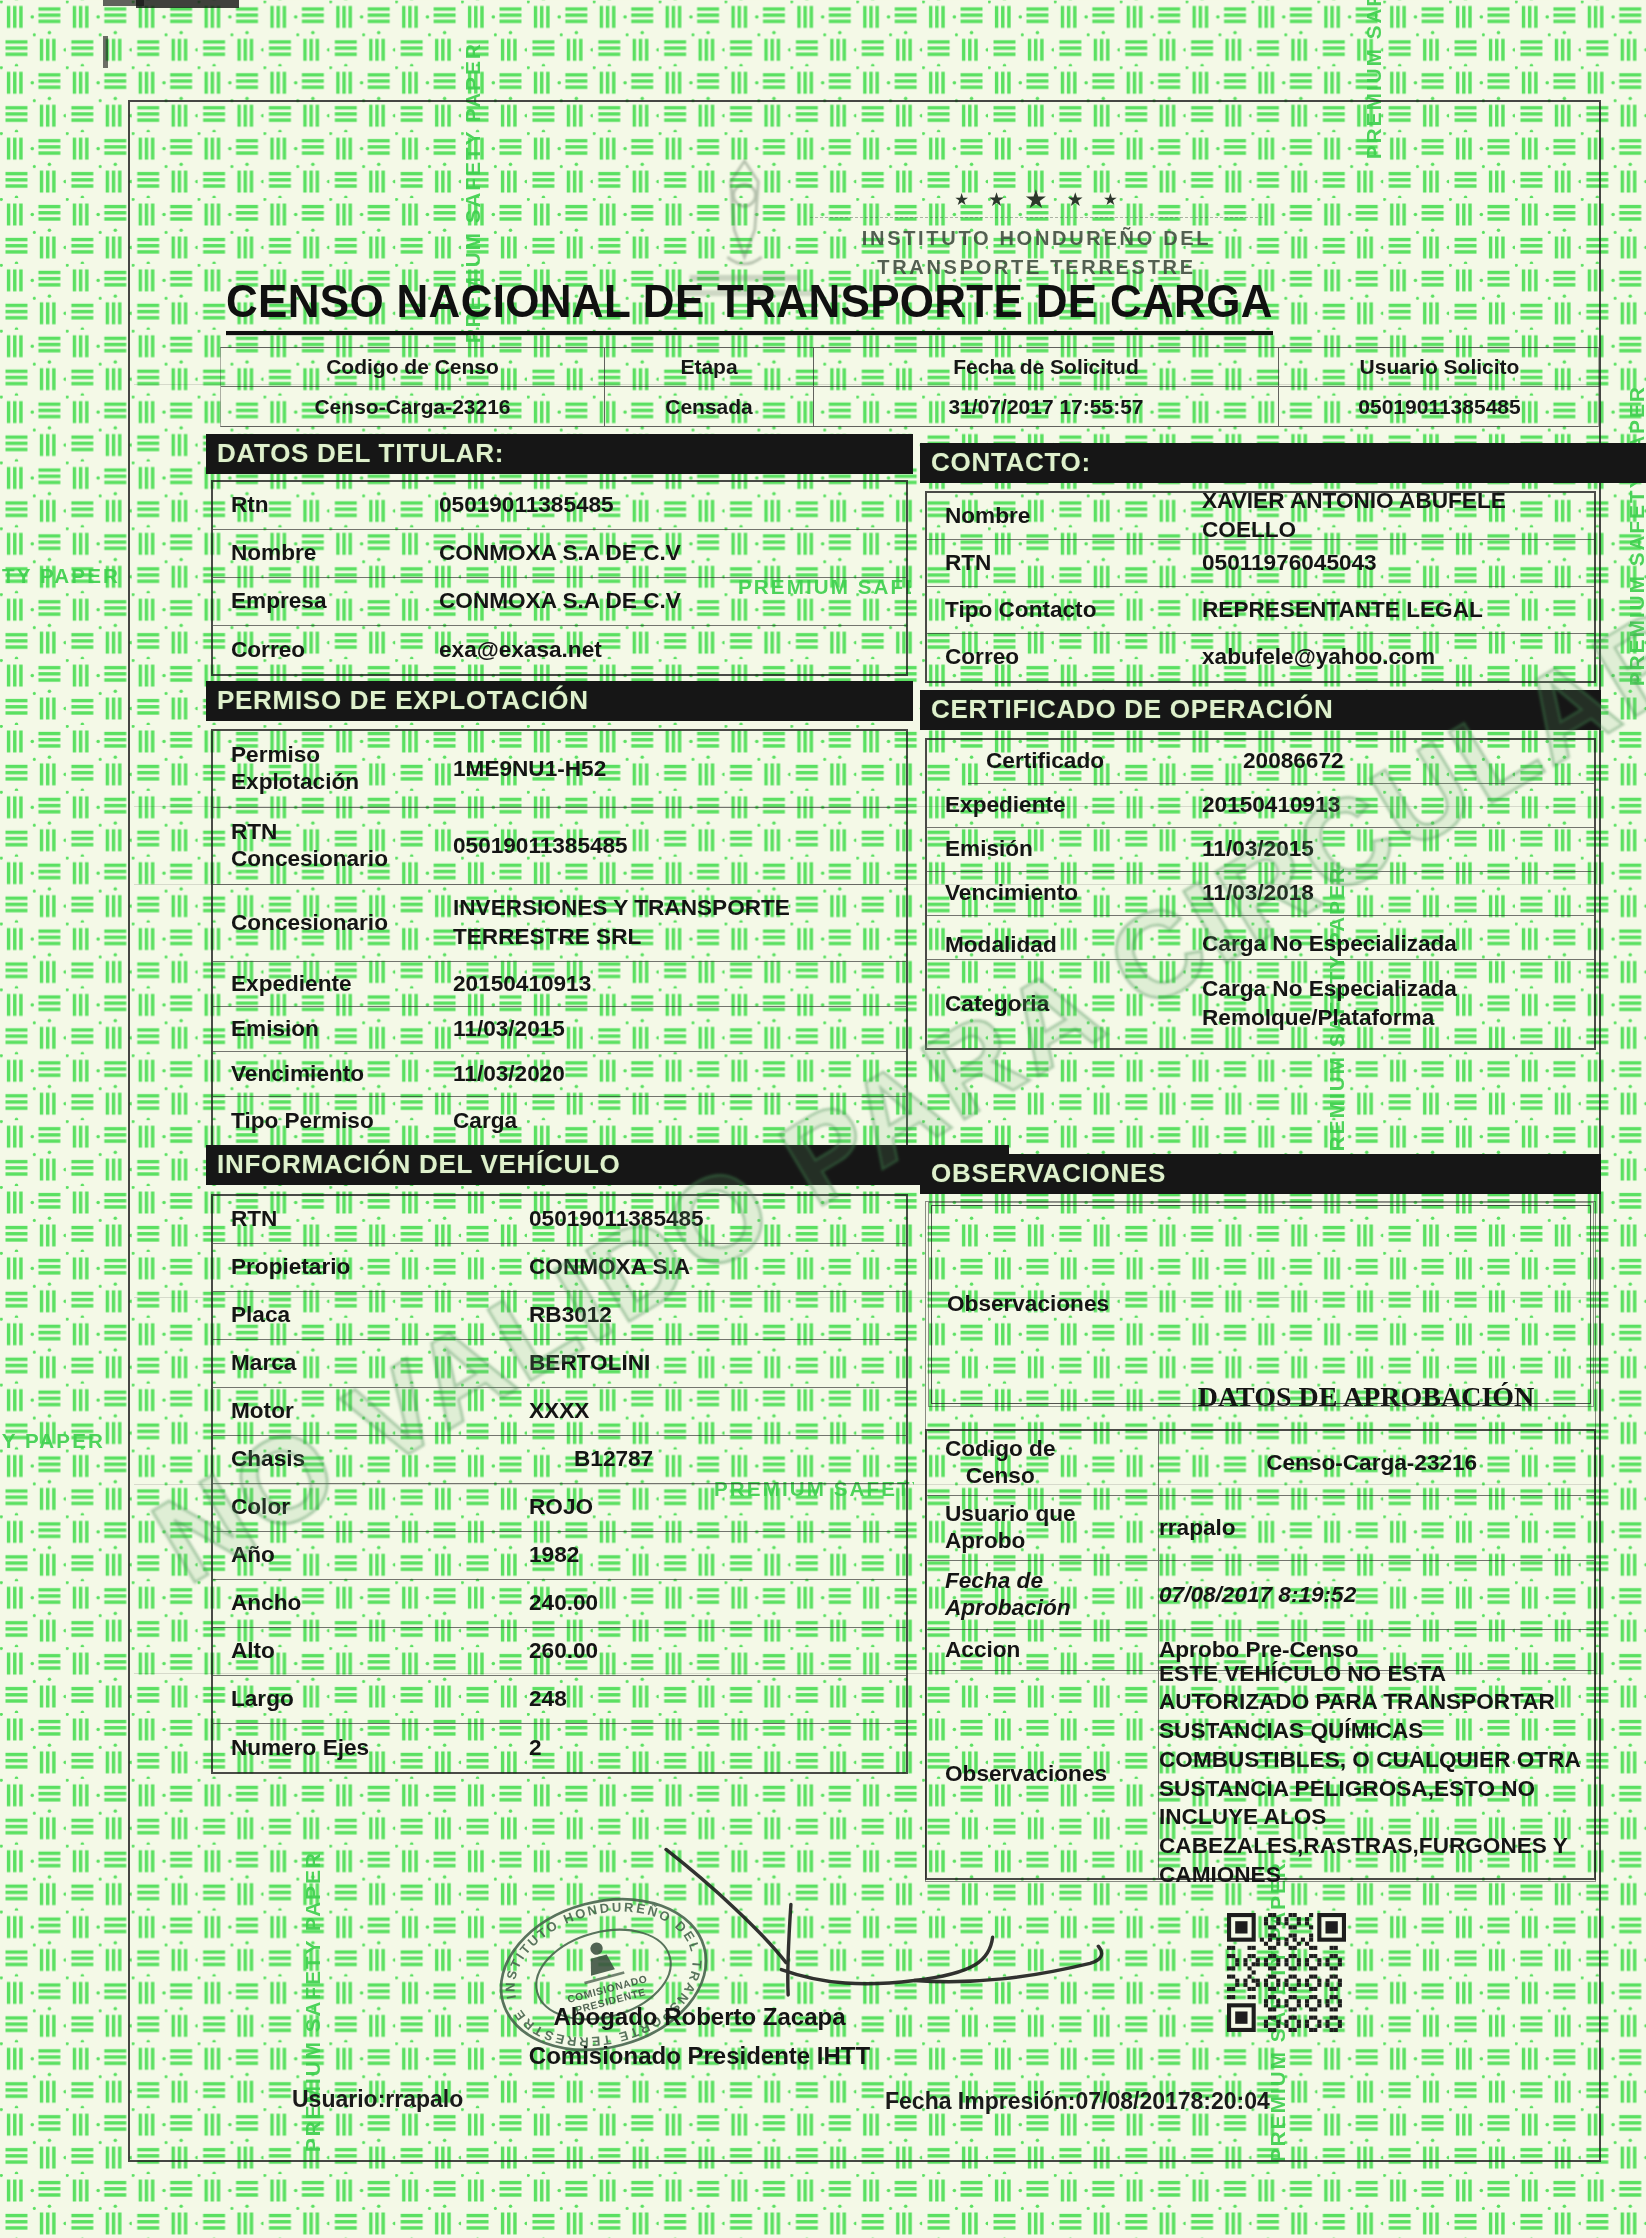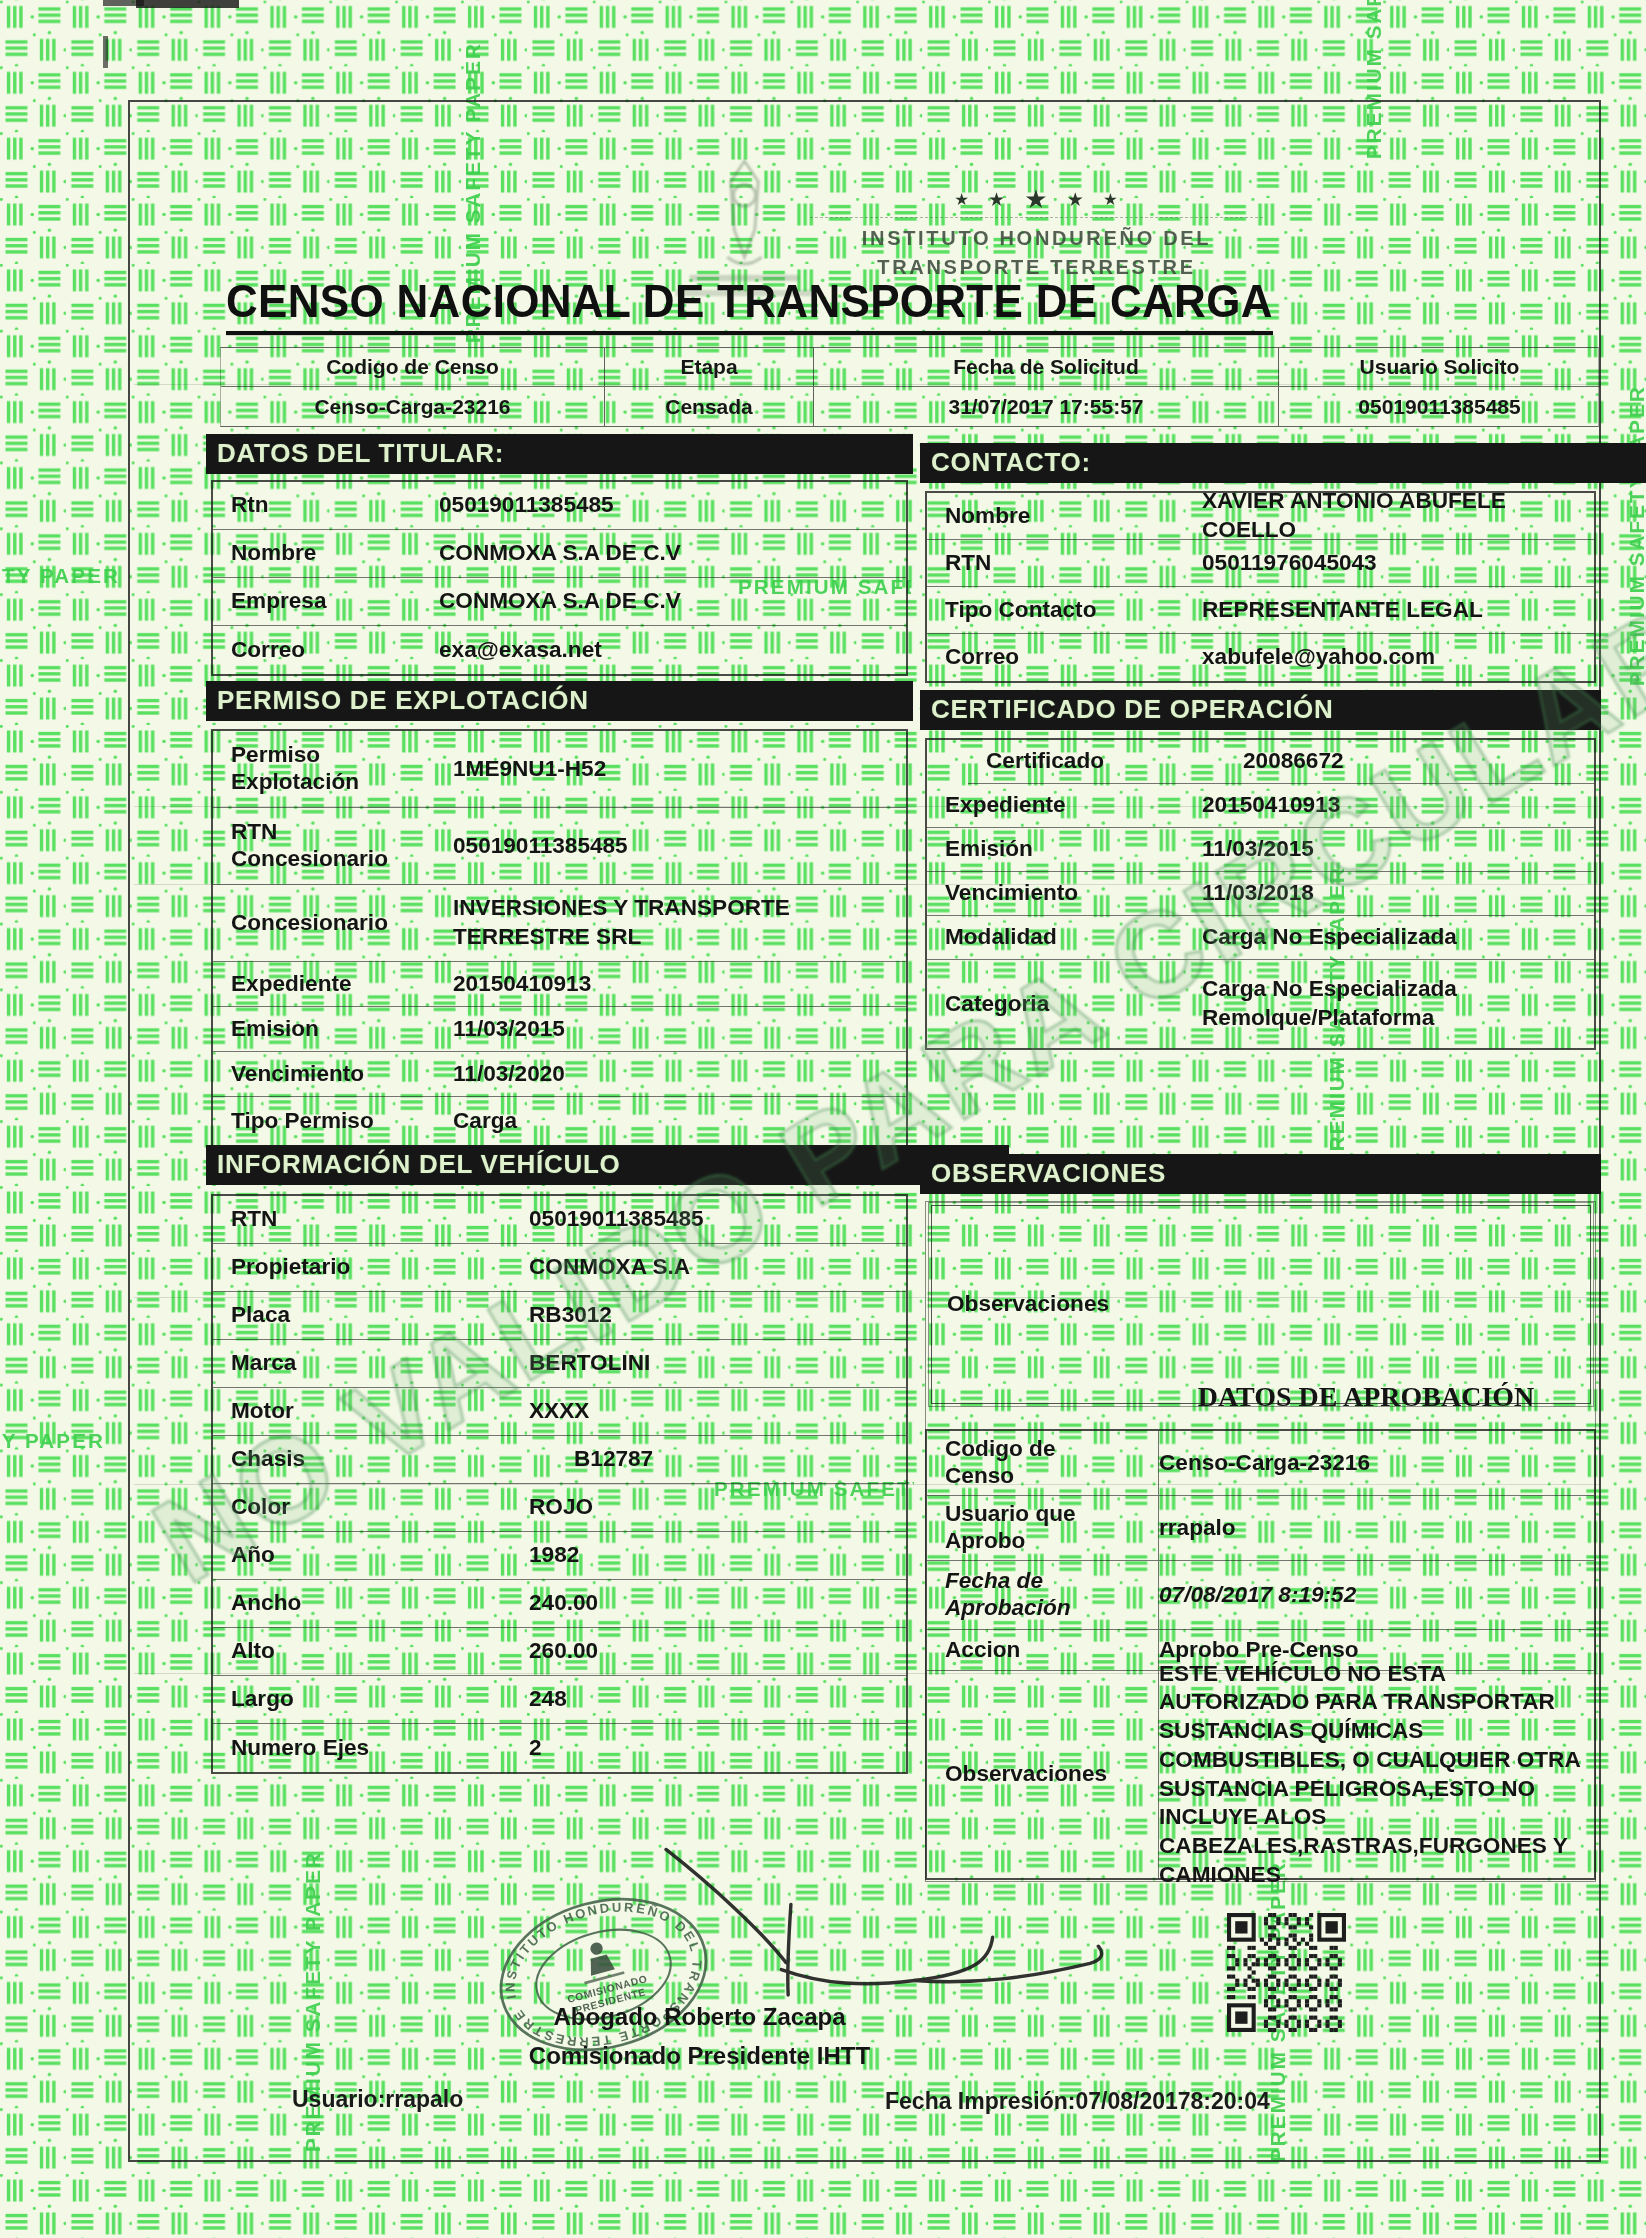--- a/index.html
+++ b/index.html
@@ -260,21 +260,21 @@
         <div class="val">20150410913</div>
       </div>
       <div class="row" style="height: 44px;">
         <div class="lbl">Emisión</div>
         <div class="val">11/03/2015</div>
       </div>
       <div class="row" style="height: 44px;">
         <div class="lbl">Vencimiento</div>
         <div class="val">11/03/2018</div>
       </div>
-      <div class="row" style="height: 44px;">
+      <div class="row" style="height: 44px; align-items: flex-end;">
         <div class="lbl">Modalidad</div>
         <div class="val">Carga No Especializada</div>
       </div>
       <div class="row" style="height: 88px;">
         <div class="lbl">Categoria</div>
         <div class="val">Carga No Especializada
 Remolque/Plataforma</div>
       </div>
     </div>
 
@@ -328,21 +328,21 @@
         <div class="val">2</div>
       </div>
     </div>
 
   <div class="rightwrap noint"></div>
   <div class="obsbox noint">
     <div class="lbl">Observaciones</div>
   </div>
   <div class="aprheader noint">DATOS DE APROBACIÓN</div>
   <div class="tbl septable noint" style="left:925px;top:1429px;width:671px;--lw:232px;">
-      <div class="row" style="height: 65px;">
+      <div class="row" style="height: 65px; text-align: center;">
         <div class="lbl">Codigo de
 Censo</div>
         <div class="val">Censo-Carga-23216</div>
       </div>
       <div class="row" style="height: 65px;">
         <div class="lbl">Usuario que
 Aprobo</div>
         <div class="val">rrapalo</div>
       </div>
       <div class="row" style="height: 69px; font-style: italic;">

